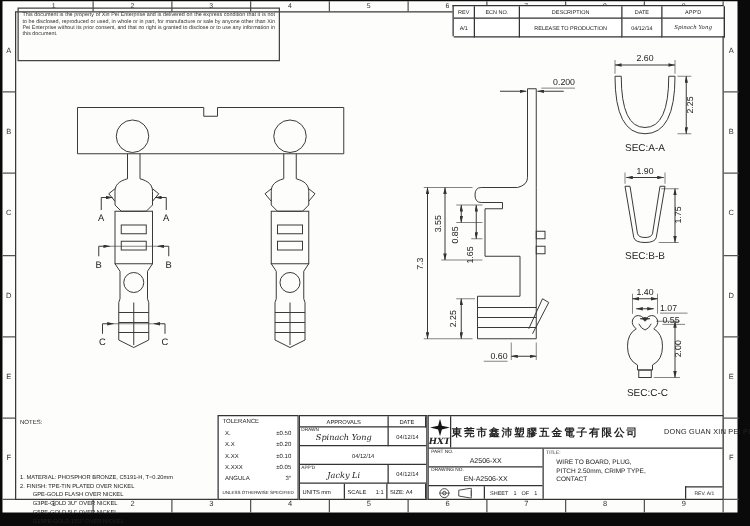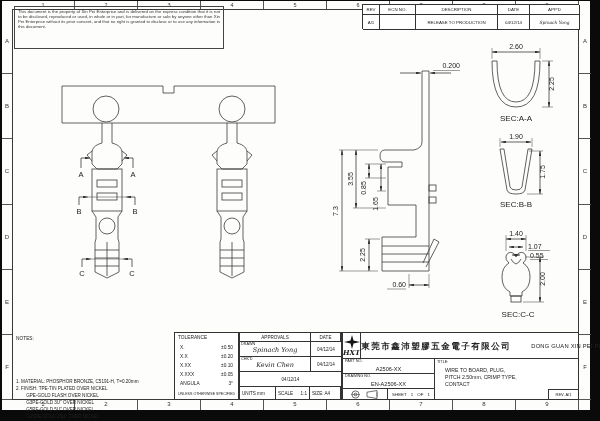--- a/index.html
+++ b/index.html
@@ -326,28 +326,28 @@
 
         <div class="apv-row">
           <div class="who">
             <span class="role">DRAWN</span>
             <span class="sig">Spinach Yong</span>
           </div>
           <div class="dt">04/12/14</div>
         </div>
 
         <div class="apv-row">
+          <div class="dt">04/12/14</div>
+        </div>
+
+        <div class="apv-row">
           <div class="who">
-            <span class="role">CHK'D</span>
-            <span class="sig">Kevin Chen</span>
+            <span class="role">APP'D</span>
+            <span class="sig">Jacky Li</span>
           </div>
-          <div class="dt">04/12/14</div>
-        </div>
-
-        <div class="apv-row">
           <div class="dt">04/12/14</div>
         </div>
       </div>
     <div class="apv-foot">
       <div class="u">UNITS mm</div>
       <div class="s">
         <span>SCALE</span>
         <span>1:1</span>
       </div>
       <div class="z">SIZE: A4</div>

